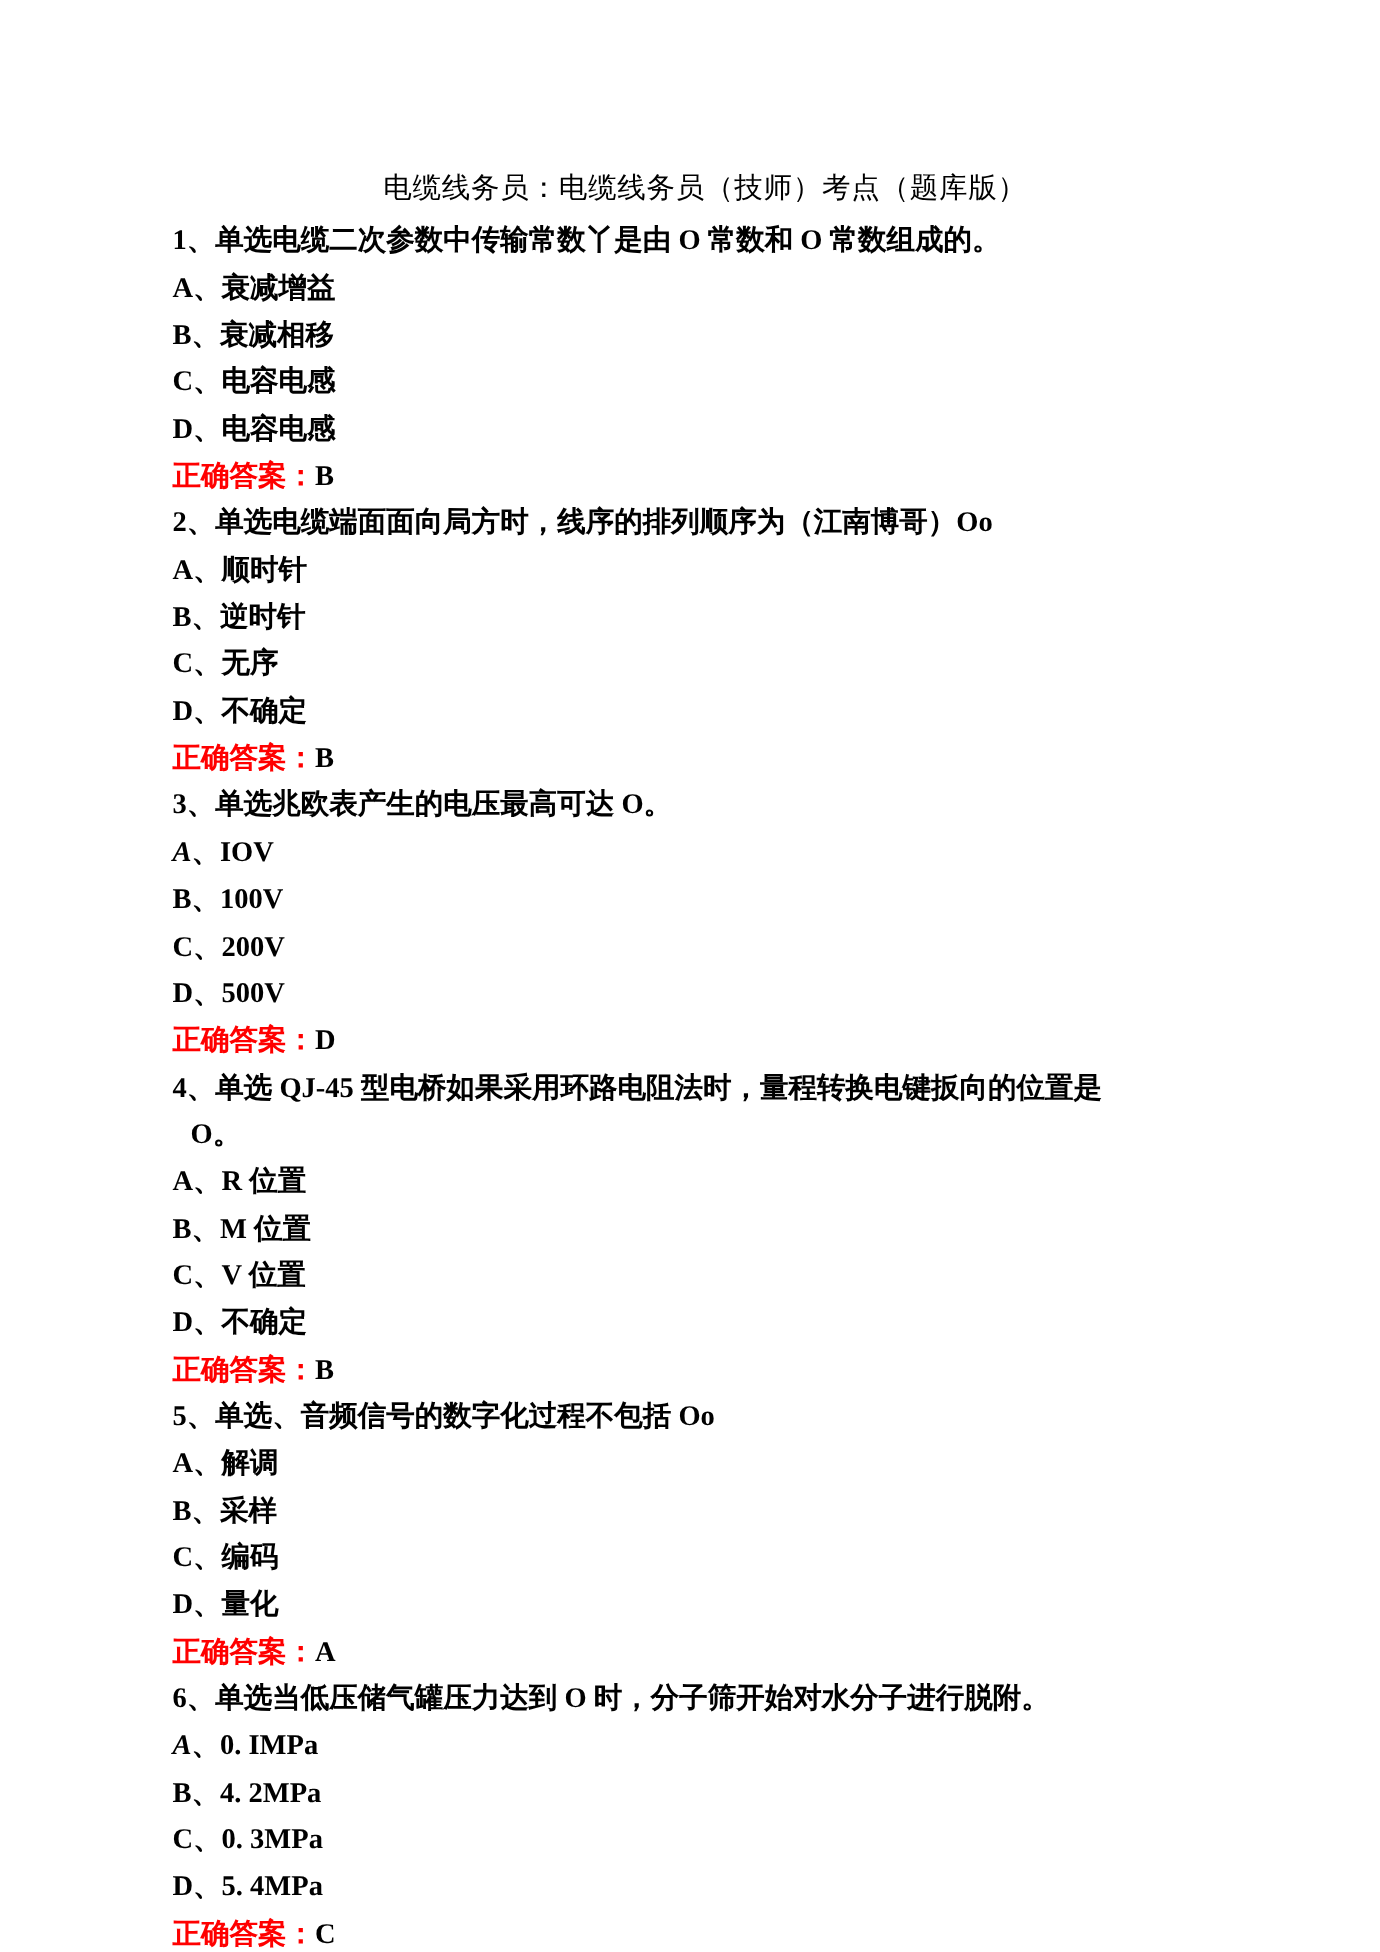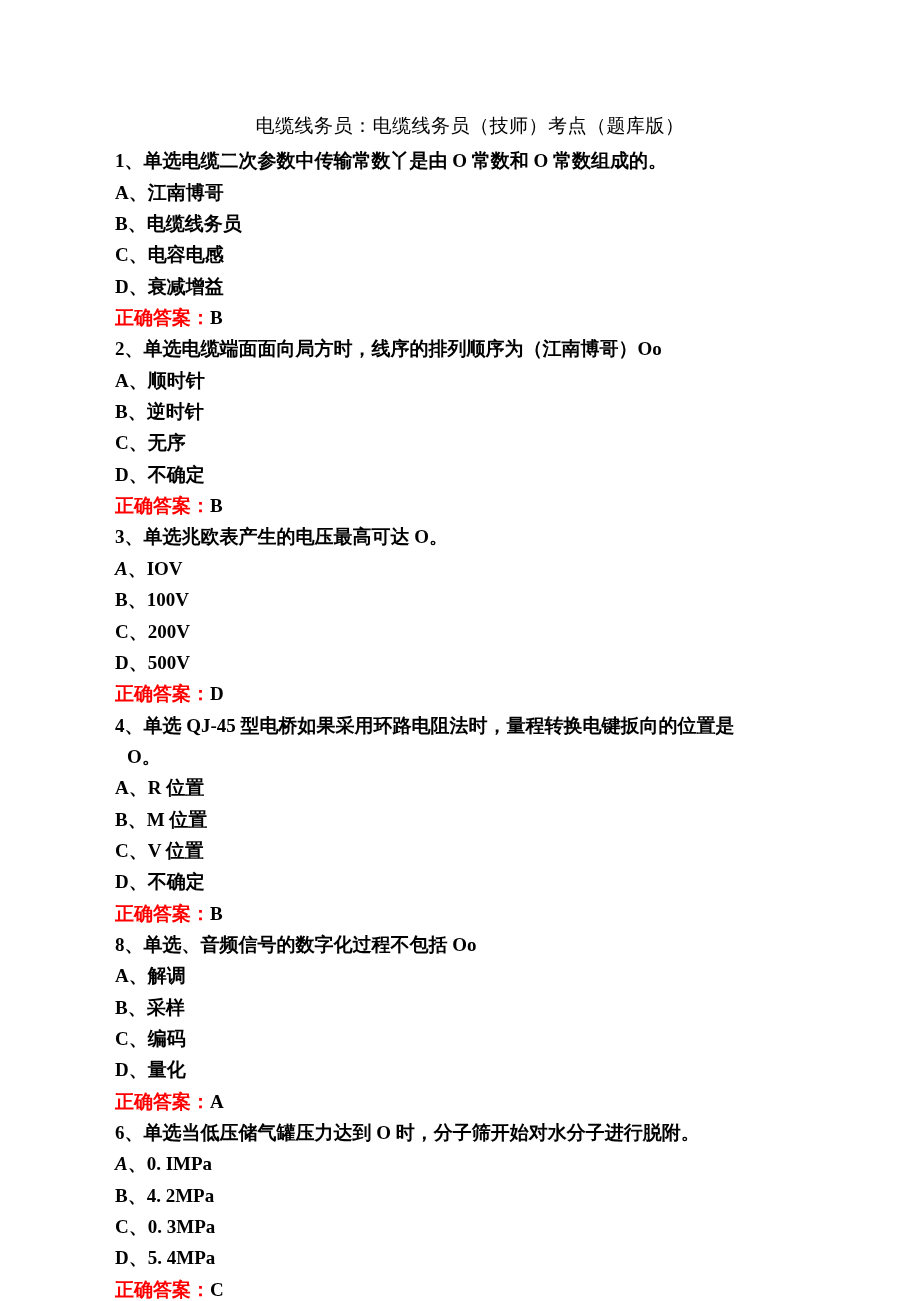--- a/index.html
+++ b/index.html
@@ -38,24 +38,24 @@
     .indent {
       padding-left: 12px;
     }
   </style>
 </head>
 <body>
 
 <div class="title">电缆线务员：电缆线务员（技师）考点（题库版）</div>
 
 <div class="line">1、单选电缆二次参数中传输常数丫是由 O 常数和 O 常数组成的。</div>
-<div class="line">A、江南博哥</div>
-<div class="line">B、电缆线务员</div>
+<div class="line">A、衰减增益</div>
+<div class="line">B、衰减相移</div>
 <div class="line">C、电容电感</div>
-<div class="line">D、衰减增益</div>
+<div class="line">D、电容电感</div>
 <div class="line"><span class="answer-label">正确答案：</span><span class="answer-value">B</span></div>
 
 <div class="line">2、单选电缆端面面向局方时，线序的排列顺序为（江南博哥）Oo</div>
 <div class="line">A、顺时针</div>
 <div class="line">B、逆时针</div>
 <div class="line">C、无序</div>
 <div class="line">D、不确定</div>
 <div class="line"><span class="answer-label">正确答案：</span><span class="answer-value">B</span></div>
 
 <div class="line">3、单选兆欧表产生的电压最高可达 O。</div>
@@ -66,21 +66,21 @@
 <div class="line"><span class="answer-label">正确答案：</span><span class="answer-value">D</span></div>
 
 <div class="line">4、单选 QJ-45 型电桥如果采用环路电阻法时，量程转换电键扳向的位置是</div>
 <div class="line indent">O。</div>
 <div class="line">A、R 位置</div>
 <div class="line">B、M 位置</div>
 <div class="line">C、V 位置</div>
 <div class="line">D、不确定</div>
 <div class="line"><span class="answer-label">正确答案：</span><span class="answer-value">B</span></div>
 
-<div class="line">8、单选、音频信号的数字化过程不包括 Oo</div>
+<div class="line">5、单选、音频信号的数字化过程不包括 Oo</div>
 <div class="line">A、解调</div>
 <div class="line">B、采样</div>
 <div class="line">C、编码</div>
 <div class="line">D、量化</div>
 <div class="line"><span class="answer-label">正确答案：</span><span class="answer-value">A</span></div>
 
 <div class="line">6、单选当低压储气罐压力达到 O 时，分子筛开始对水分子进行脱附。</div>
 <div class="line"><span class="italic">A</span><span>、0. IMPa</span></div>
 <div class="line">B、4. 2MPa</div>
 <div class="line">C、0. 3MPa</div>

